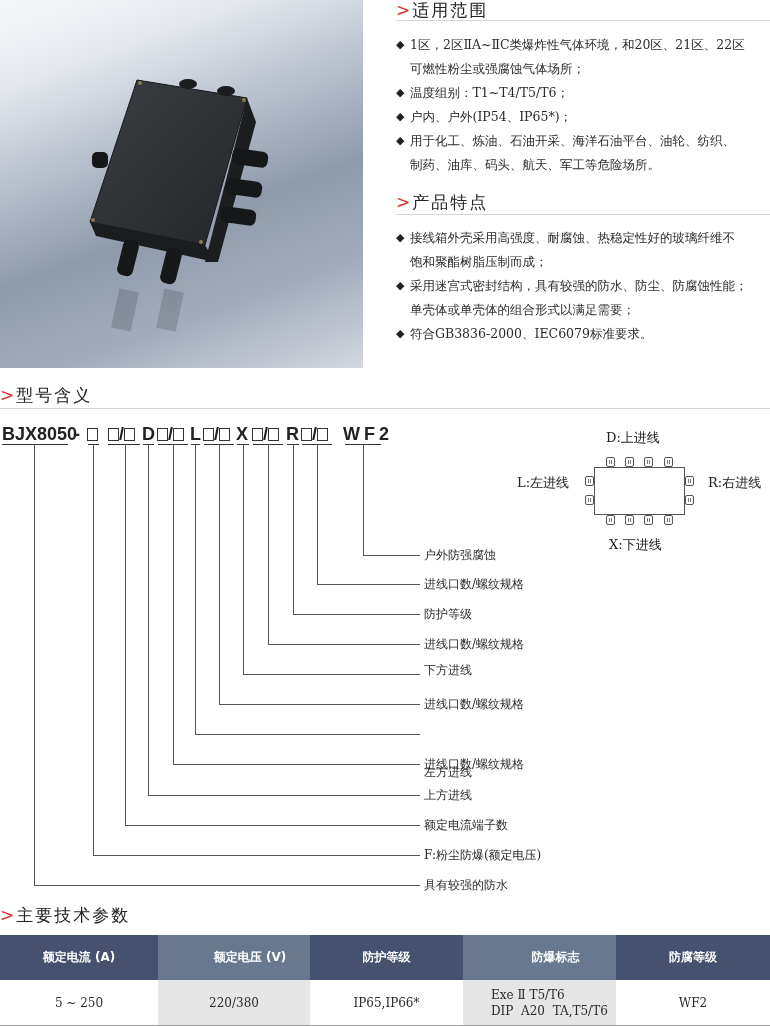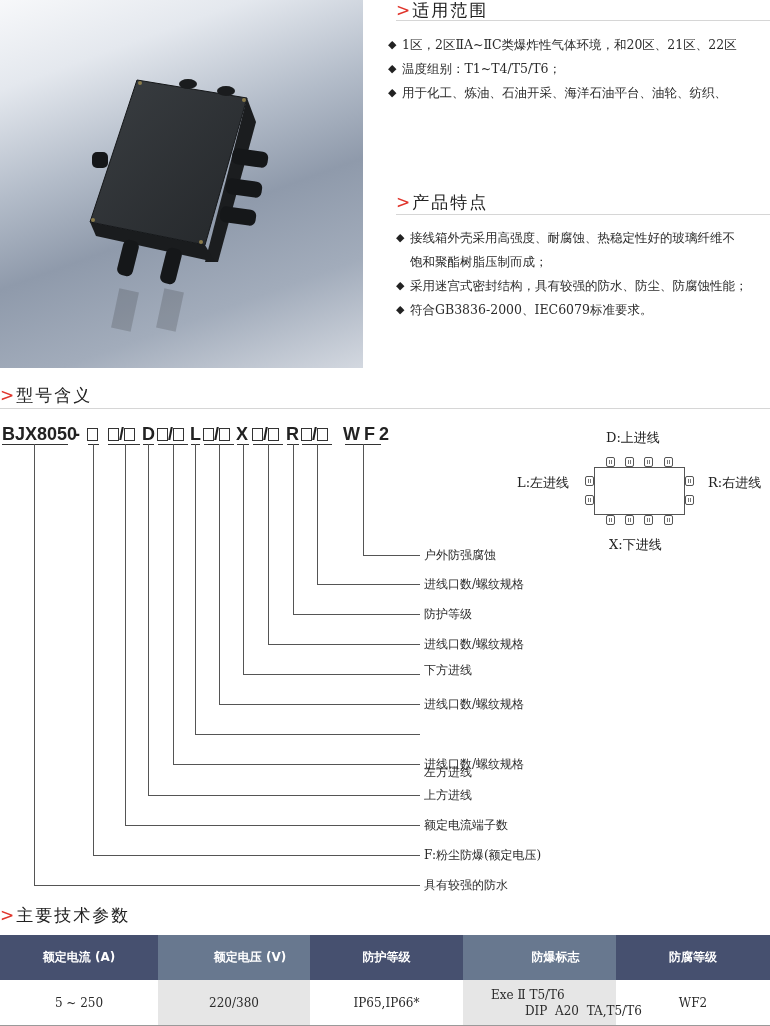--- a/index.html
+++ b/index.html
@@ -90,34 +90,38 @@
 
     <rect x="120" y="240" width="16" height="36" rx="6" fill="#151719" transform="rotate(14 128 258)"></rect>
     <rect x="163" y="248" width="16" height="36" rx="6" fill="#151719" transform="rotate(14 171 266)"></rect>
   </svg>
 </div>
 
 <div class="sec-head" style="left:396px; top:-1px;">
   <span class="chev">&gt;</span><span>适用范围</span>
 </div>
 <div class="hr" style="left:396px; top:20px; width:374px;"></div>
-<div class="blist" style="left:388px; top:33px;">
+<div class="blist" style="left:396px; top:33px;">
   <div class="li"><span>1区，2区ⅡA~ⅡC类爆炸性气体环境，和20区、21区、22区</span></div>
+  <div class="cont"><span>可燃性粉尘或强腐蚀气体场所；</span></div>
   <div class="li"><span>温度组别：T1~T4/T5/T6；</span></div>
+  <div class="li"><span>户内、户外(IP54、IP65*)；</span></div>
   <div class="li"><span>用于化工、炼油、石油开采、海洋石油平台、油轮、纺织、</span></div>
+  <div class="cont"><span>制药、油库、码头、航天、军工等危险场所。</span></div>
 </div>
 
 <div class="sec-head" style="left:396px; top:191px;">
   <span class="chev">&gt;</span><span>产品特点</span>
 </div>
 <div class="hr" style="left:396px; top:214px; width:374px;"></div>
 <div class="blist" style="left:396px; top:226px;">
   <div class="li"><span>接线箱外壳采用高强度、耐腐蚀、热稳定性好的玻璃纤维不</span></div>
   <div class="cont"><span>饱和聚酯树脂压制而成；</span></div>
   <div class="li"><span>采用迷宫式密封结构，具有较强的防水、防尘、防腐蚀性能；</span></div>
+  <div class="cont"><span>单壳体或单壳体的组合形式以满足需要；</span></div>
   <div class="li"><span>符合GB3836-2000、IEC6079标准要求。</span></div>
 </div>
 
 <div class="sec-head" style="left:0px; top:384px;">
   <span class="chev">&gt;</span><span>型号含义</span>
 </div>
 <div class="hr" style="left:0px; top:408px; width:770px;"></div>
 
 <div class="code">
   <span style="left:2px;">BJX8050</span>
@@ -232,18 +236,18 @@
       <th class="dark">防腐等级</th>
     </tr>
   </thead>
   <tbody>
     <tr>
       <td>5 ~ 250</td>
       <td class="shade">220/380</td>
       <td>IP65,IP66*</td>
       <td class="shade left">
         <div>Exe Ⅱ T5/T6</div>
-        <div style="white-space:pre;margin-left:34px;">DIP  A20  TA,T5/T6</div>
+        <div style="white-space:pre;">DIP  A20  TA,T5/T6</div>
       </td>
       <td>WF2</td>
     </tr>
   </tbody>
 </table>
 
 </body></html>

